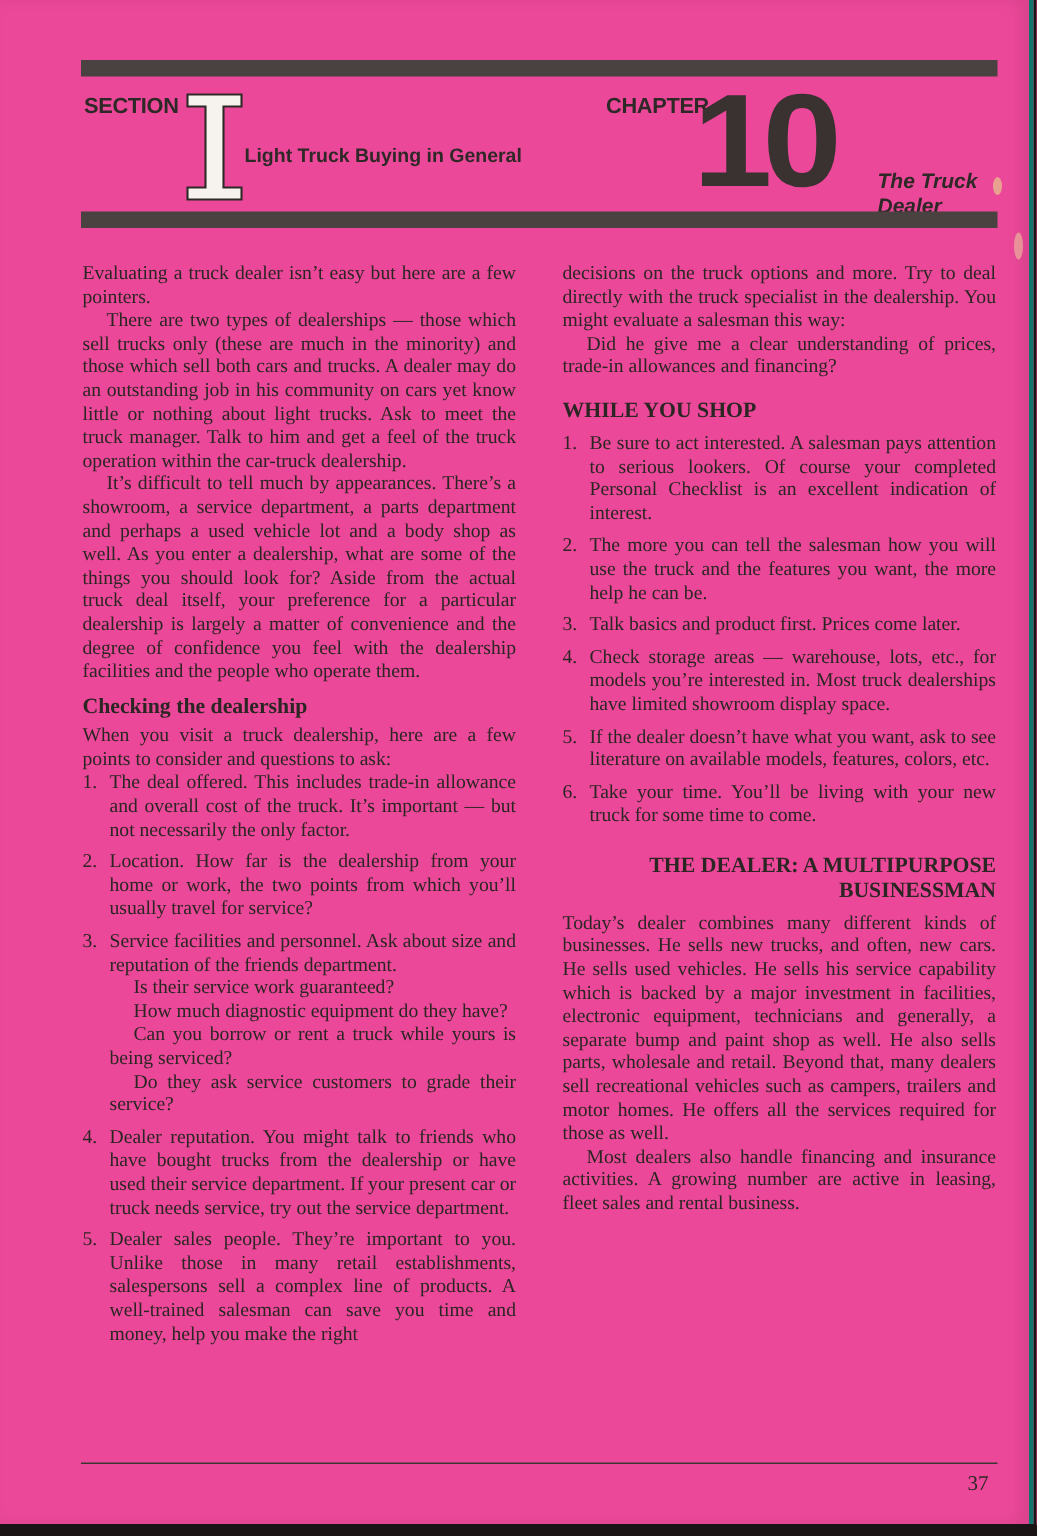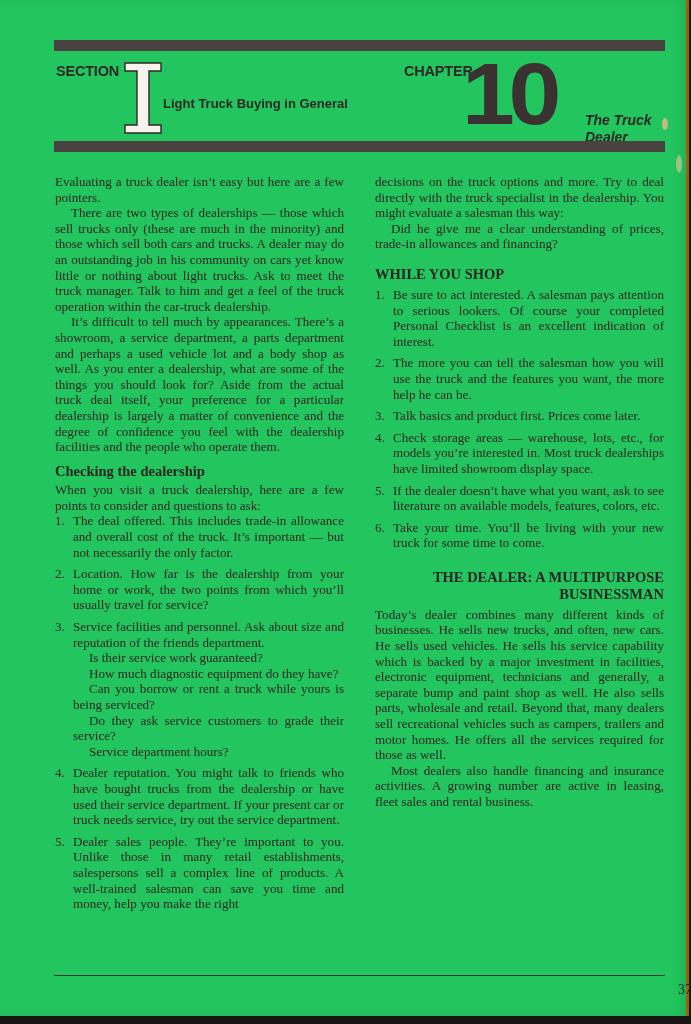--- a/index.html
+++ b/index.html
@@ -4,22 +4,22 @@
   <style>
     html, body { margin: 0; padding: 0; }
     body {
       width: 691px; height: 1024px; overflow: hidden;
       background: #1a1414;
       font-family: "Liberation Serif", "DejaVu Serif", serif;
     }
     .page {
       position: absolute; left: 0; top: 0;
       width: 686px; height: 1016px;
-      background: #22c55e;
-      border-right: 3px solid #a16207;
+      background: #ec4899;
+      border-right: 3px solid #0f766e;
       box-shadow: inset -6px 0 10px rgba(0,0,0,0.08);
     }
     .bar {
       position: absolute; left: 54px; width: 611px; height: 11px;
       background: #4a4241;
     }
     .bar.top { top: 40px; }
     .bar.bottom { top: 141px; }
     .sans { font-family: "Liberation Sans", "DejaVu Sans", sans-serif; font-weight: bold; color: #2e2827; }
     .section-label { position: absolute; left: 56px; top: 63px; font-size: 14.5px; letter-spacing: -0.2px; }
@@ -49,21 +49,21 @@
     .h-sub { font-weight: bold; font-size: 14.5px; margin: 9px 0 3px 0; }
     .h-caps { font-weight: bold; font-size: 14.5px; line-height: 17px; margin: 0 0 4px 0; }
     ol.list { list-style: none; margin: 0; padding: 0; }
     ol.list li { position: relative; padding-left: 18px; margin-bottom: 6px; }
     ol.list li .num { position: absolute; left: 0; top: 0; }
     .q { text-indent: 16px; }
     .footer-rule {
       position: absolute; left: 54px; top: 975px; width: 611px; height: 1px; background: #3a3433;
     }
     .page-num {
-      position: absolute; left: 678px; top: 982px; font-size: 14px; color: #2b2623;
+      position: absolute; left: 645px; top: 982px; font-size: 14px; color: #2b2623;
     }
     .stain {
       position: absolute; left: 662px; top: 118px; width: 6px; height: 12px;
       background: #e9b98d; border-radius: 50%; opacity: 0.8;
     }
     .stain2 {
       position: absolute; left: 676px; top: 155px; width: 6px; height: 18px;
       background: #edc49c; border-radius: 50%; opacity: 0.6;
     }
   </style>
@@ -105,21 +105,20 @@
         <span class="num">2.</span>
         <span>Location. How far is the dealership from your home or work, the two points from which you’ll usually travel for service?</span>
       </li>
       <li>
         <span class="num">3.</span>
         <div>Service facilities and personnel. Ask about size and reputation of the friends department.</div>
         <div class="q">Is their service work guaranteed?</div>
         <div class="q">How much diagnostic equipment do they have?</div>
         <div class="q">Can you borrow or rent a truck while yours is being serviced?</div>
         <div class="q">Do they ask service customers to grade their service?</div>
-        <div class="q">Service department hours?</div>
       </li>
       <li>
         <span class="num">4.</span>
         <span>Dealer reputation. You might talk to friends who have bought trucks from the dealership or have used their service department. If your present car or truck needs service, try out the service department.</span>
       </li>
       <li>
         <span class="num">5.</span>
         <span>Dealer sales people. They’re important to you. Unlike those in many retail establishments, salespersons sell a complex line of products. A well-trained salesman can save you time and money, help you make the right</span>
       </li>
     </ol>

